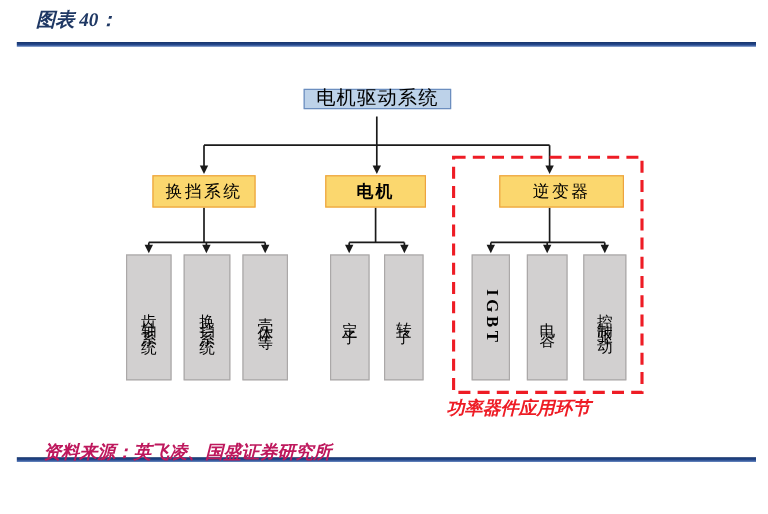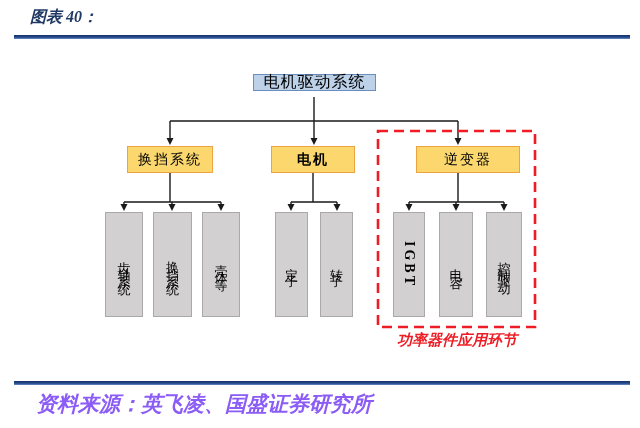--- a/index.html
+++ b/index.html
@@ -10,22 +10,22 @@
   
   .fig-header{
     position:absolute;left:30px;top:7px;display:flex;align-items:flex-end;gap:8px;
     color:#1F3864;font-size:16px;font-weight:bold;font-style:italic;white-space:nowrap;
   }
   .rule{position:absolute;left:14px;width:616px;height:4px;
     background:linear-gradient(to bottom,#16346B 0%,#24478B 55%,#6C8CC4 100%);}
   .rule-top{top:35px;}
   .rule-bottom{top:381px;}
   .fig-footer{
-    position:absolute;left:36px;top:390px;color:#8b5cf6;
-    font-size:21px;font-weight:bold;font-style:italic;white-space:nowrap;
+    position:absolute;left:36px;top:368px;color:#be185d;
+    font-size:15px;font-weight:bold;font-style:italic;white-space:nowrap;
   }
   
   .node{
     position:absolute;display:flex;align-items:center;justify-content:center;
     box-sizing:border-box;text-align:center;
   }
   .node-root{
     left:253px;top:74px;width:123px;height:17px;
     background:#BDD2E9;border:1.5px solid #6C8EBF;
     font-size:16px;letter-spacing:1px;
@@ -51,21 +51,21 @@
   .leaf-housing{left:202px;width:38px;}
   .leaf-stator{left:275px;width:33px;}
   .leaf-rotor{left:320px;width:33px;}
   .leaf-igbt{left:393px;width:32px;}
   .leaf-capacitor{left:439px;width:34px;}
   .leaf-control{left:486px;width:36px;}
   
   .connectors{position:absolute;left:0;top:0;pointer-events:none;}
   
   .highlight-label{
-    position:absolute;left:372px;top:331px;width:170px;text-align:center;
+    position:absolute;left:372px;top:331px;width:170px;text-align:left;
     color:#EE1C25;font-size:15px;font-weight:bold;font-style:italic;white-space:nowrap;
   }
 </style>
 </head>
 <body>
 
 <div class="page">
 
   <div class="fig-header">
     <span>图表 40：</span>

